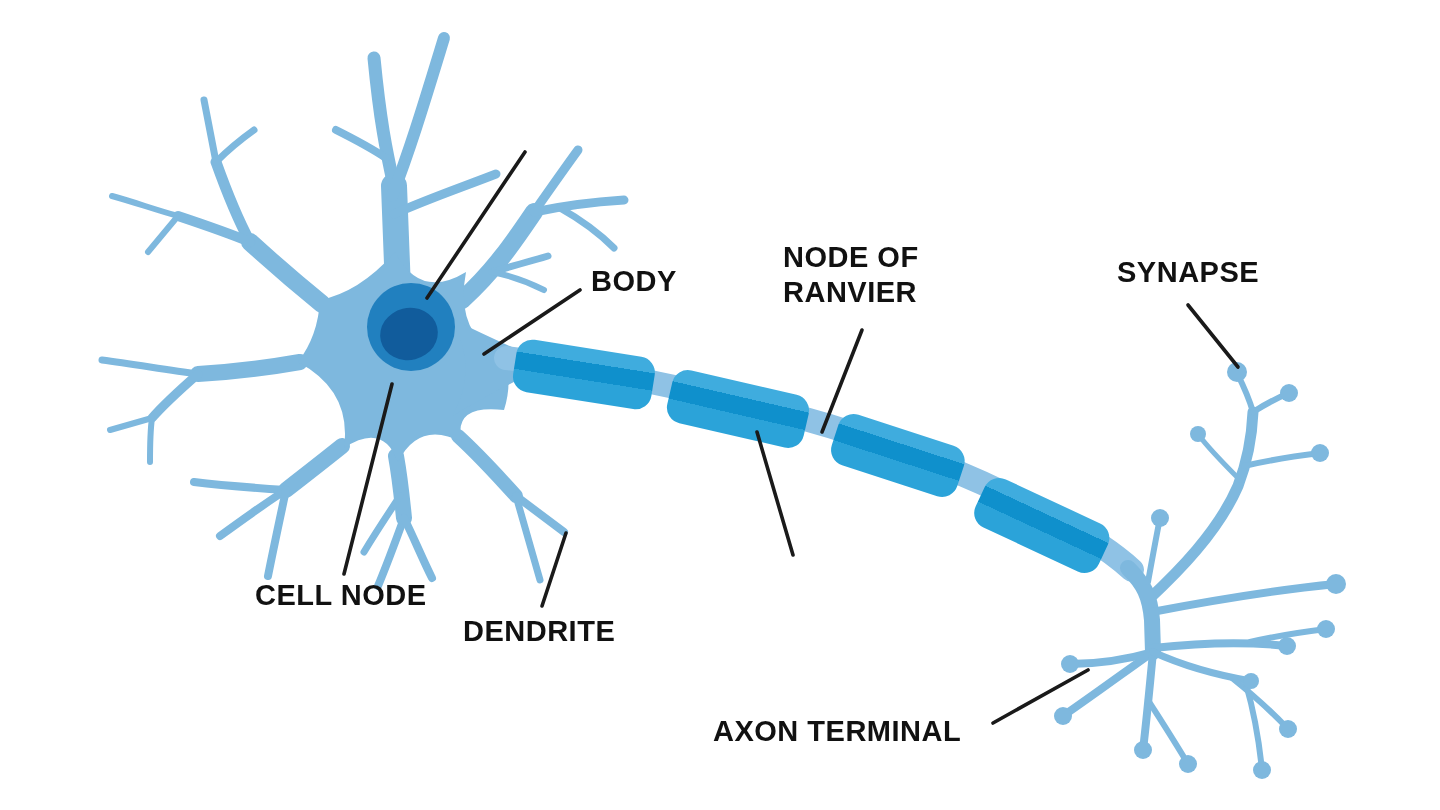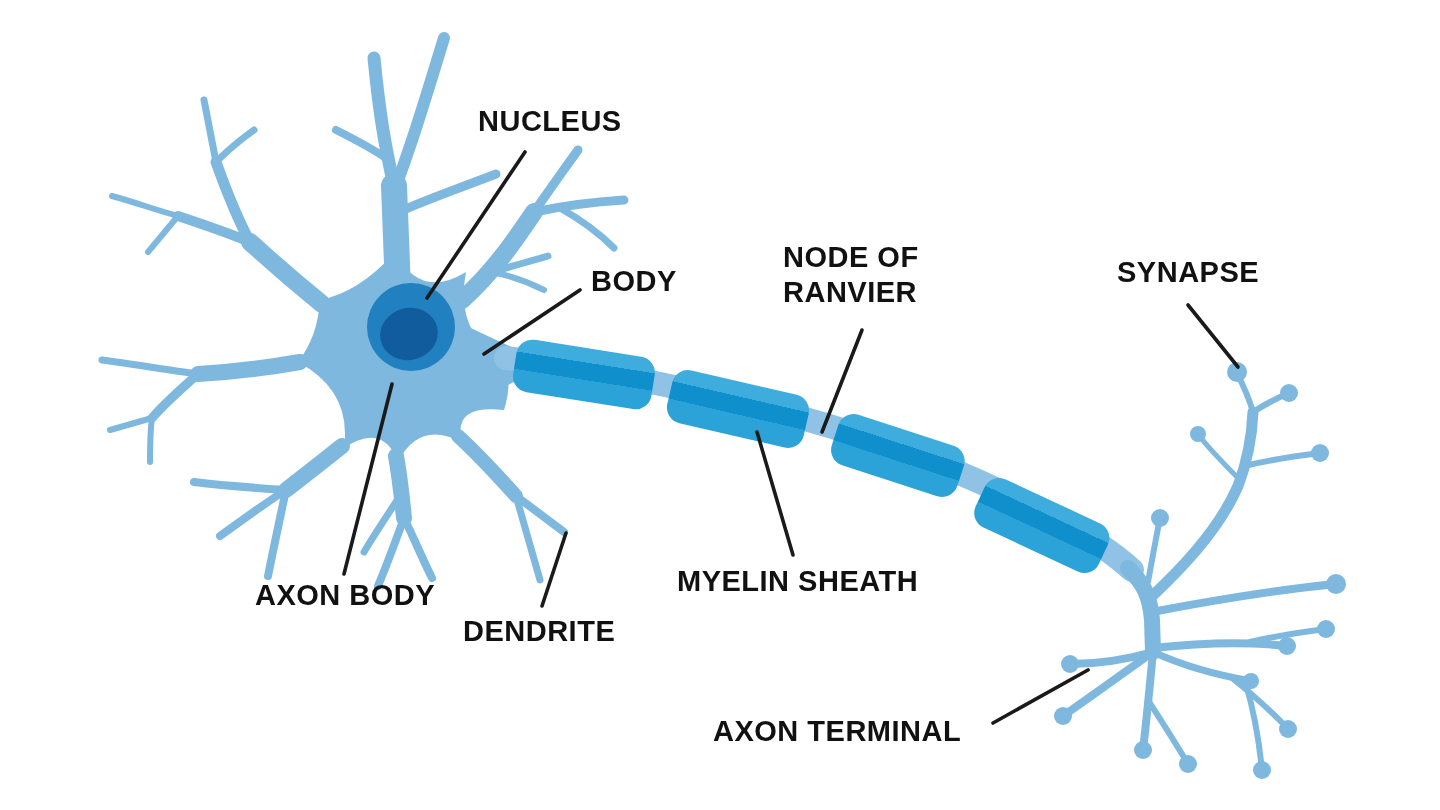--- a/index.html
+++ b/index.html
@@ -175,22 +175,20 @@
       <line class="pointer" x1="580" y1="290" x2="484" y2="354"></line>
       <line class="pointer" x1="862" y1="330" x2="822" y2="432"></line>
       <line class="pointer" x1="1188" y1="305" x2="1238" y2="367"></line>
       <line class="pointer" x1="392" y1="384" x2="344" y2="574"></line>
       <line class="pointer" x1="566" y1="533" x2="542" y2="606"></line>
       <line class="pointer" x1="757" y1="432" x2="793" y2="555"></line>
       <line class="pointer" x1="993" y1="723" x2="1088" y2="670"></line>
     </g>
   </svg>
 
-  <div class="diagram-label label-nucleus">NUCLEUS</div>
   <div class="diagram-label label-axon">BODY</div>
   <div class="diagram-label label-node wrap">NODE OF RANVIER</div>
   <div class="diagram-label label-synapse">SYNAPSE</div>
-  <div class="diagram-label label-cell-body">AXON BODY</div>
+  <div class="diagram-label label-cell-body">CELL NODE</div>
   <div class="diagram-label label-dendrite">DENDRITE</div>
-  <div class="diagram-label label-myelin">MYELIN SHEATH</div>
   <div class="diagram-label label-axon-terminal">AXON TERMINAL</div>
 
 </div>
 
 </body></html>

